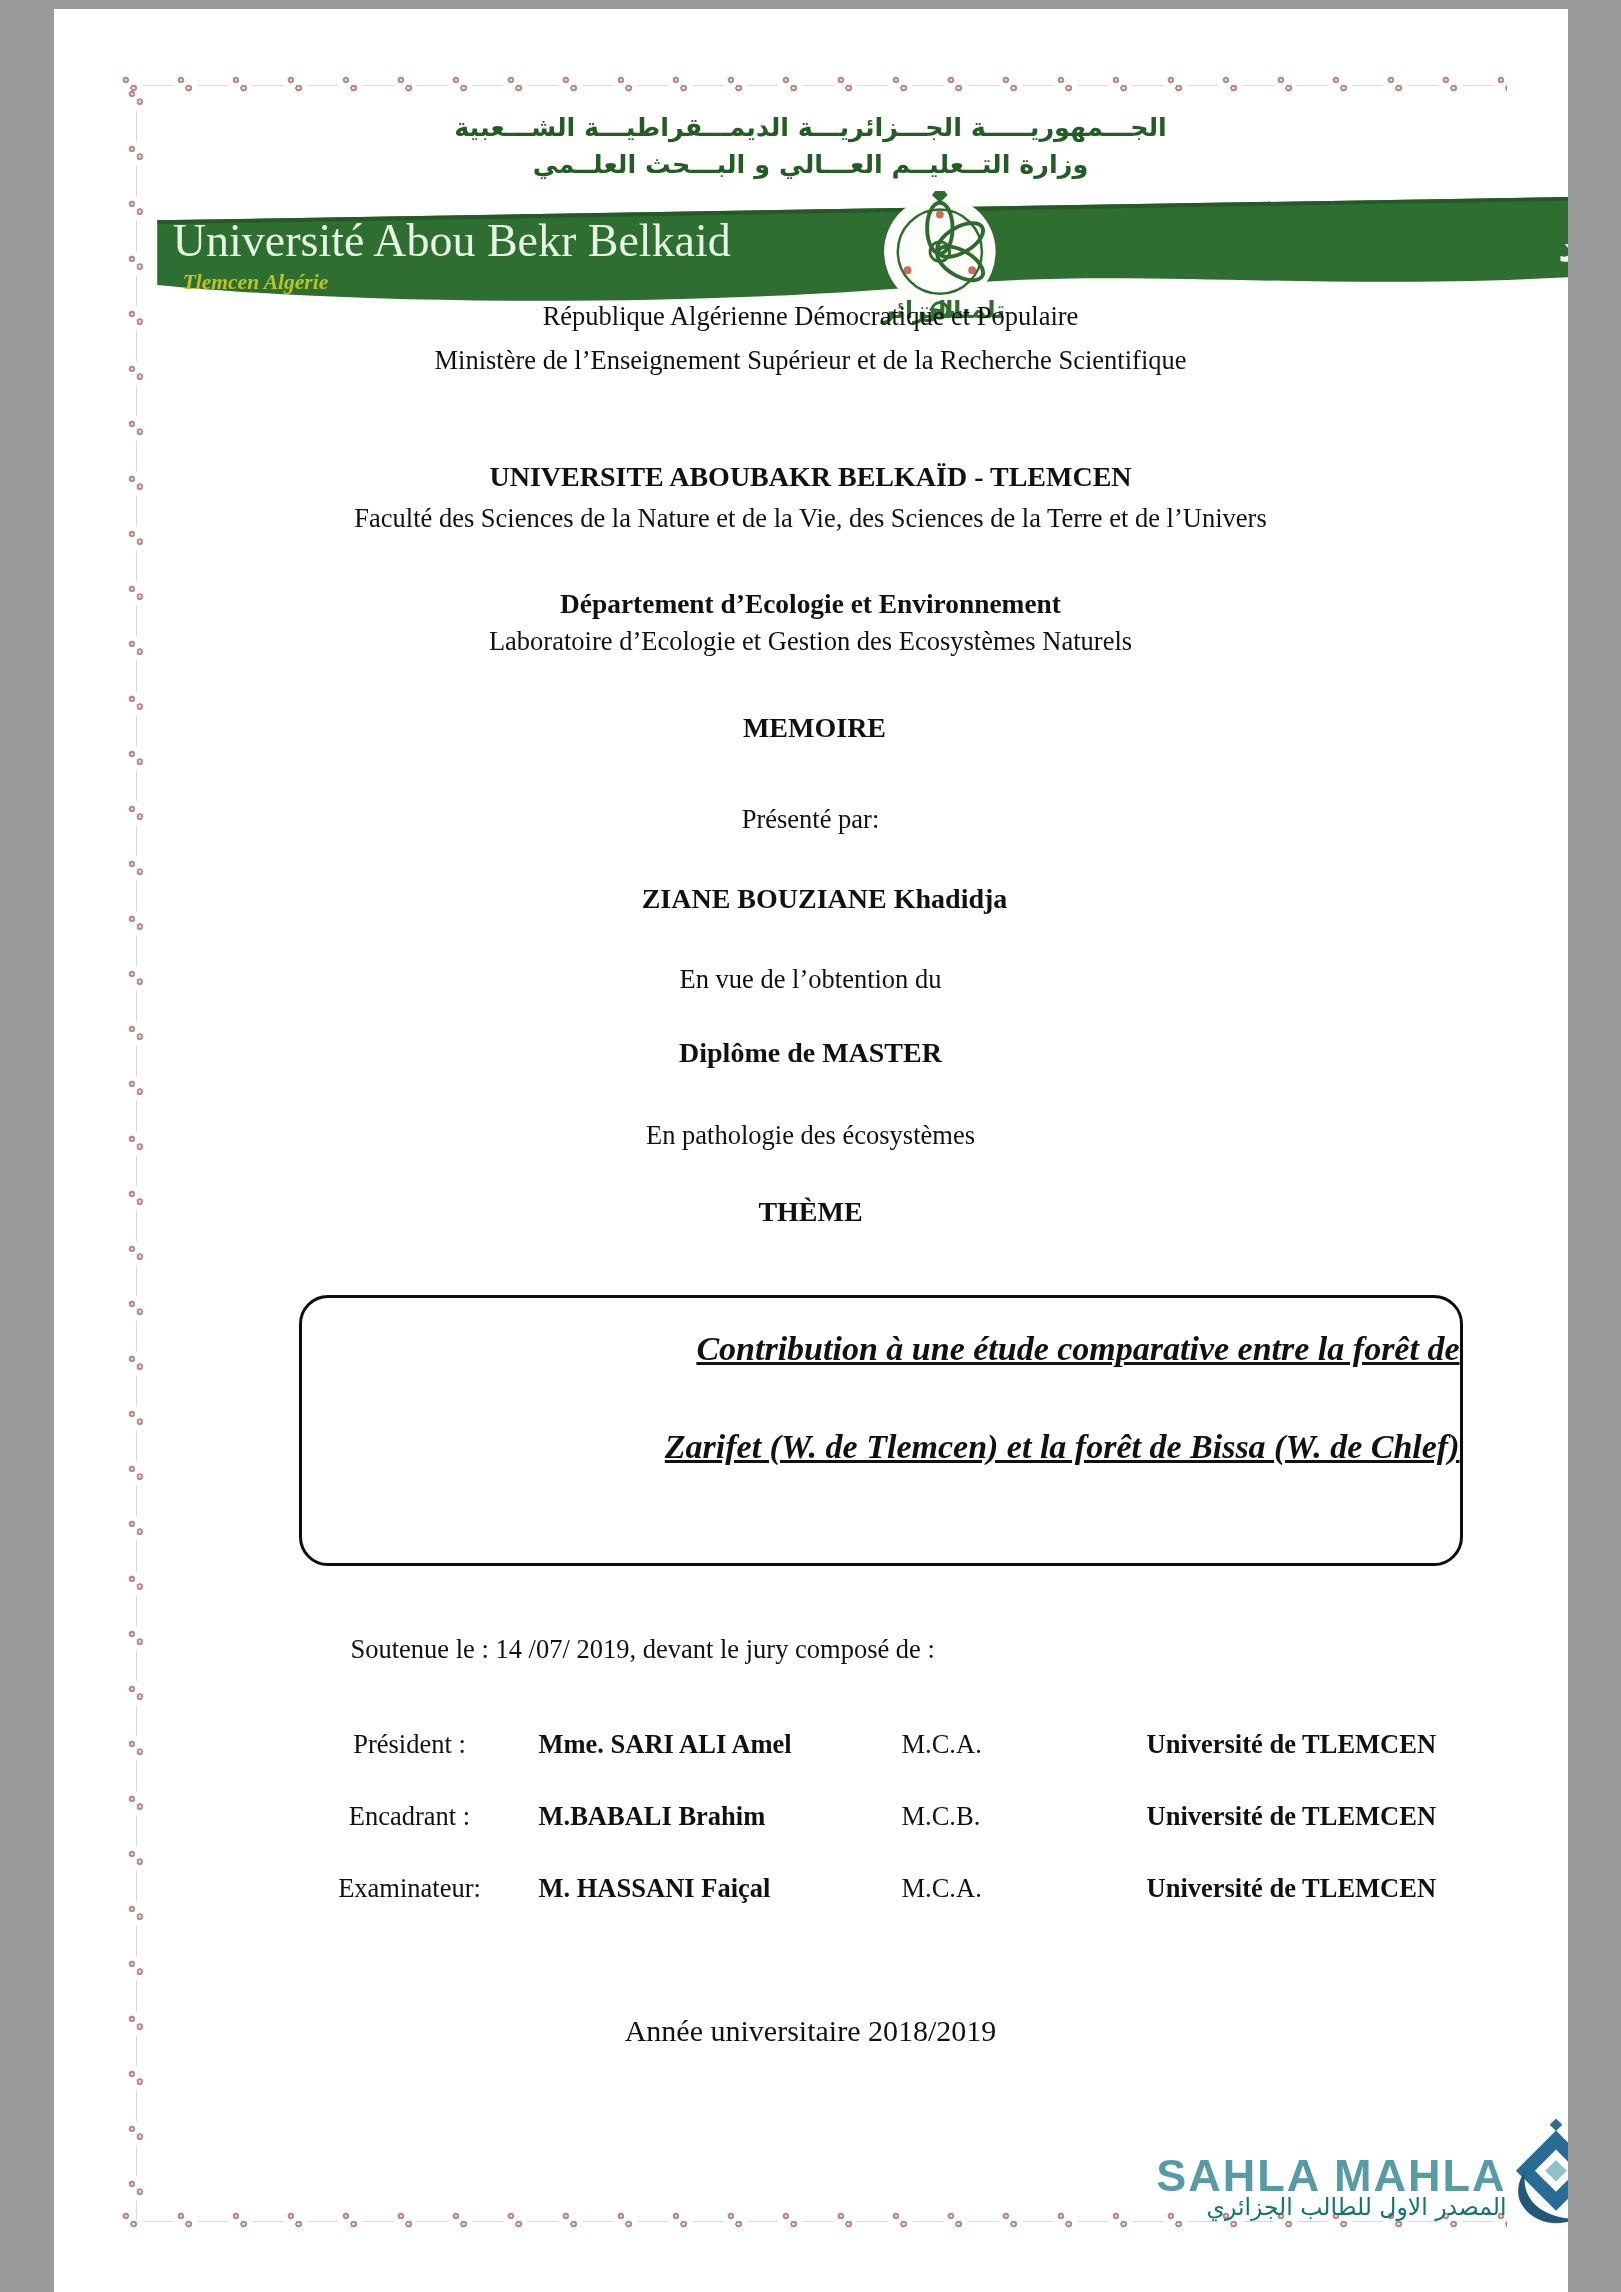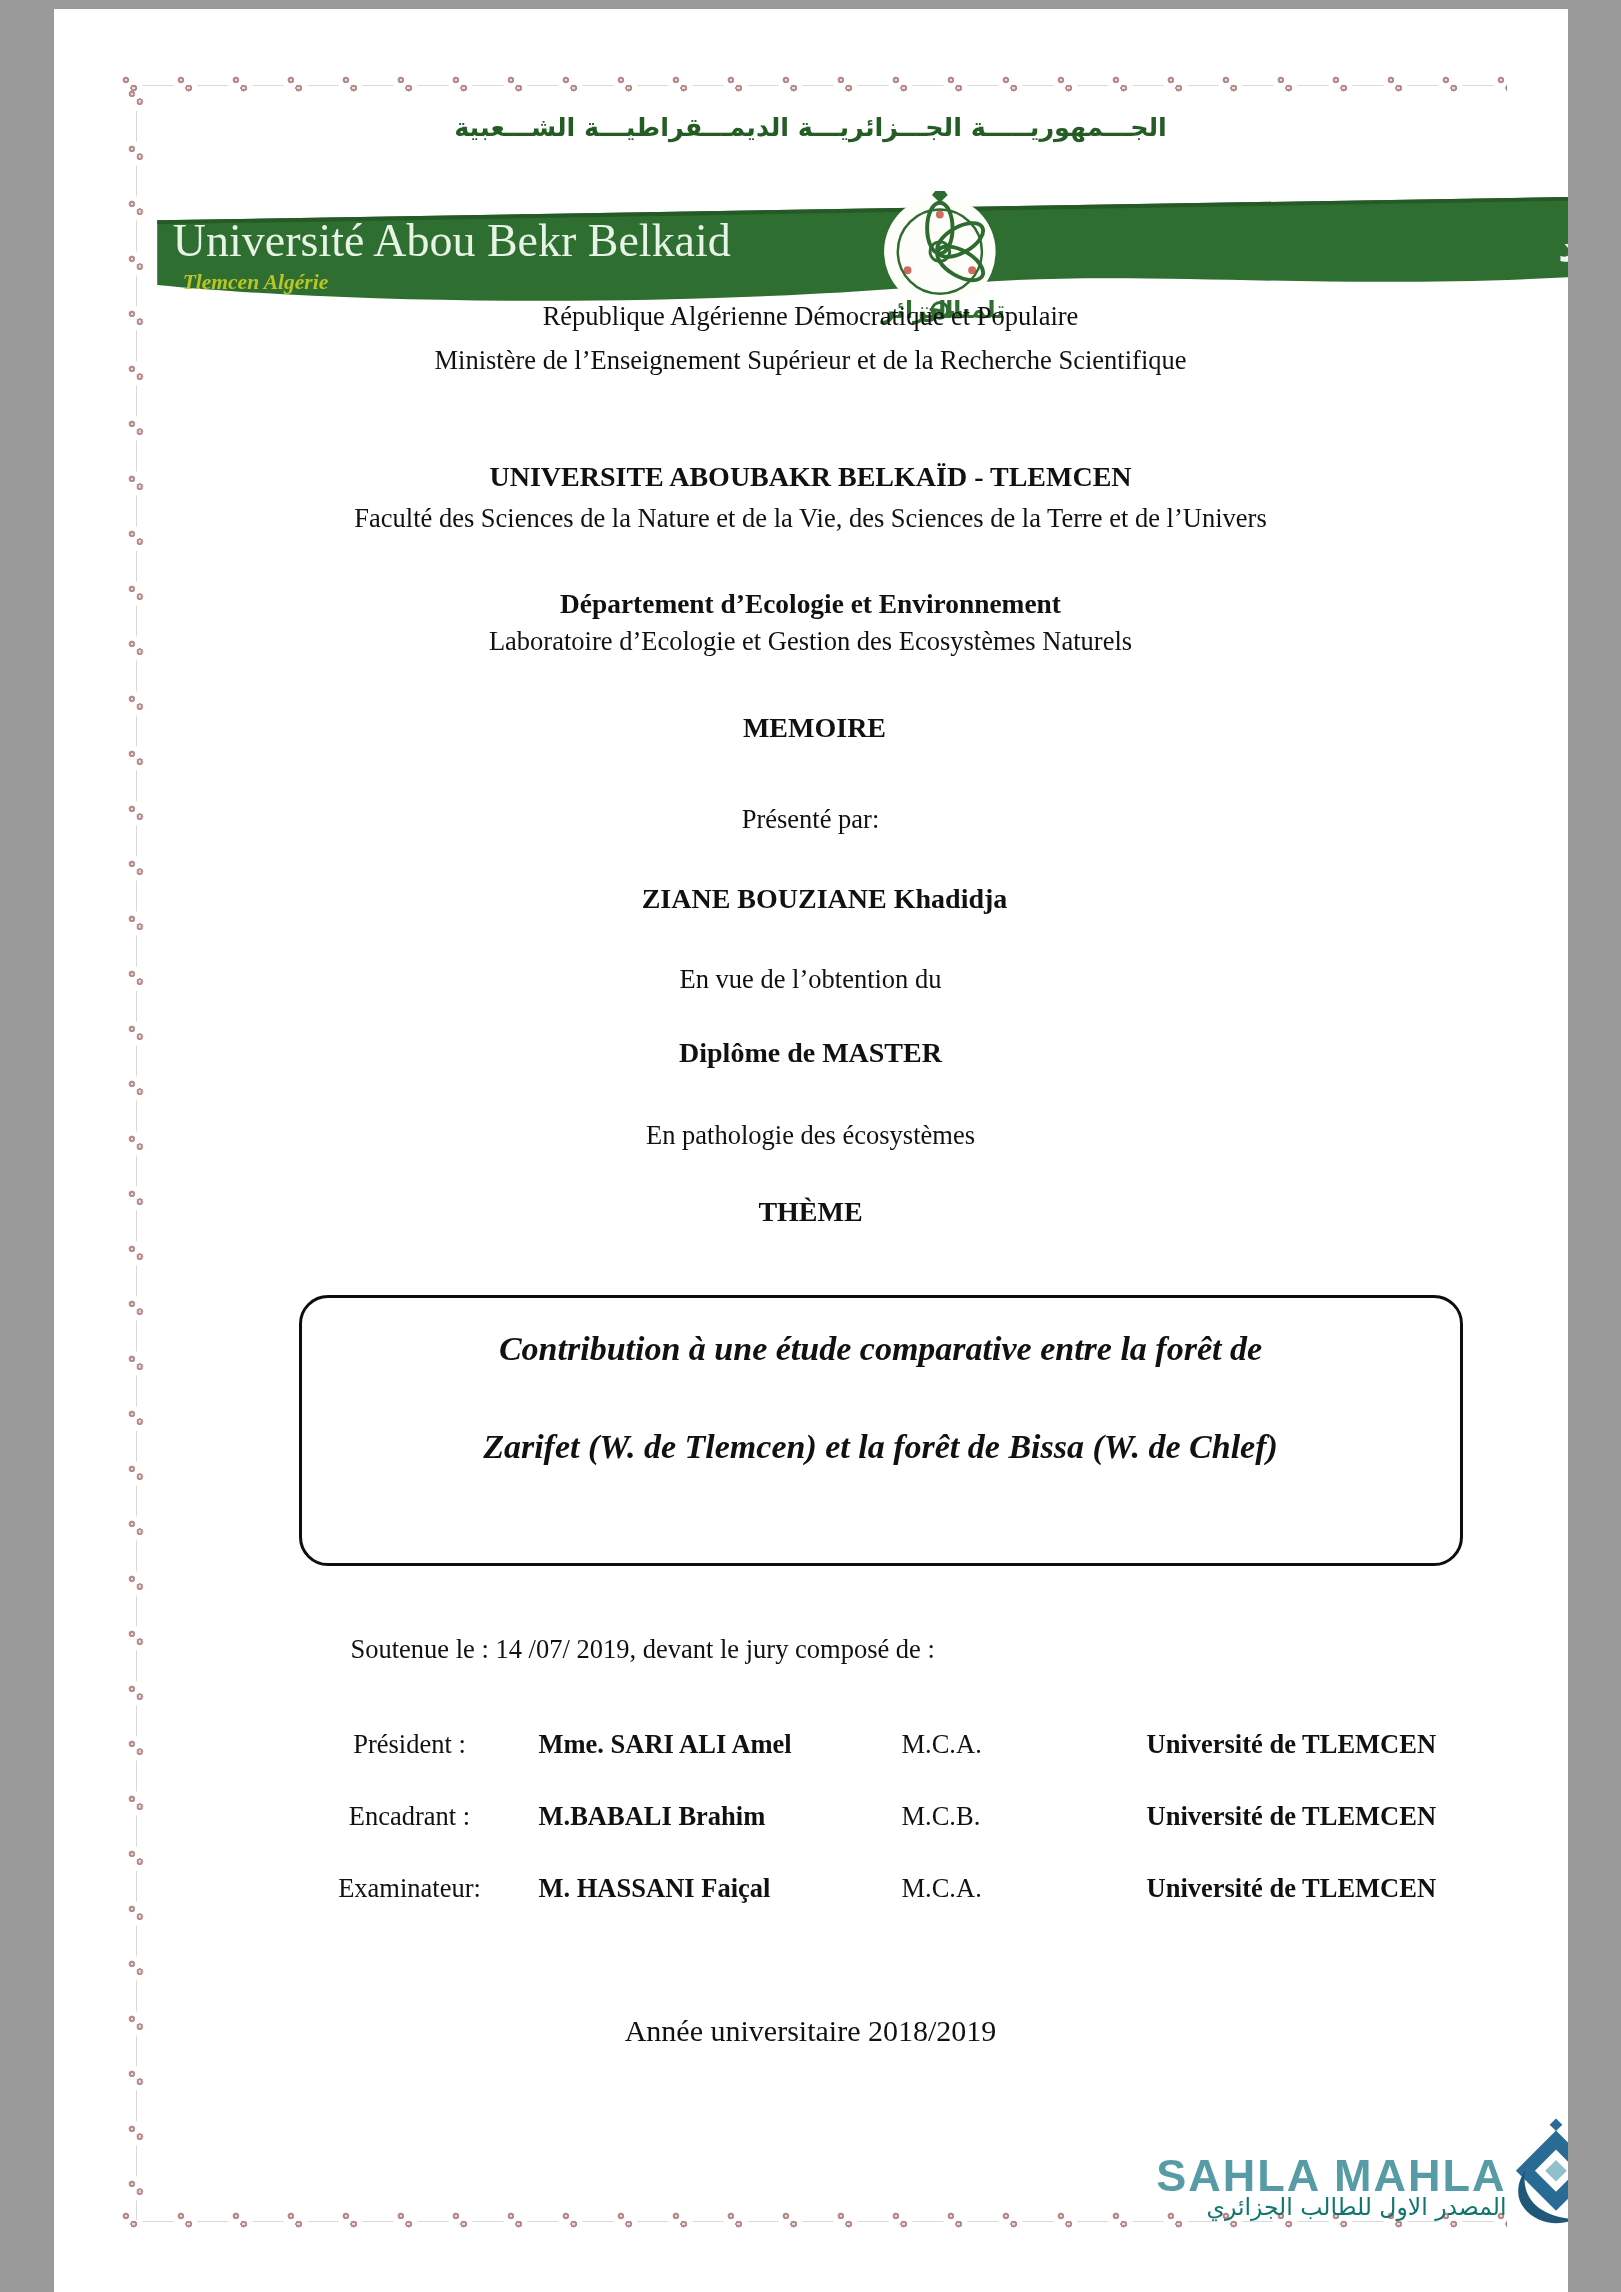--- a/index.html
+++ b/index.html
@@ -43,21 +43,22 @@
   .t{position:absolute;left:0;right:0;text-align:center;font-size:26.5px;line-height:1.15;}
   .bold{font-weight:bold;}
   .sz29{font-size:28px;}
   .sz28{font-size:27.4px;}
   .arab{font-family:"DejaVu Sans",sans-serif;direction:rtl;color:#245d24;font-weight:bold;font-size:25.5px;}
 
   
   .theme-box{
     position:absolute;left:245px;top:1286px;width:1164px;height:271px;
     border:3.9px solid #0d0d0d;border-radius:29px;box-sizing:border-box;
-    text-align:center;
+    text-align:right;
+    text-decoration:underline;
   }
   .theme-line{font-size:34px;font-weight:bold;font-style:italic;line-height:1.2;}
   .theme-line.l1{margin-top:31px;}
   .theme-line.l2{margin-top:57px;}
 
   
   .soutenue{position:absolute;left:297px;top:1625px;font-size:26.5px;}
   .jury{position:absolute;left:227px;top:1720px;width:1264px;}
   .jury-row{display:flex;height:72px;align-items:flex-start;font-size:26.5px;}
   .jr-role{width:258px;text-align:center;}
@@ -86,20 +87,21 @@
 <body>
 
 <div class="page">
 
   <div class="bh top"></div>
   <div class="bh bottom"></div>
   <div class="bv left"></div>
   <div class="bv right"></div>
 
   <div class="t arab" style="top:104px;">الجـــمهوريـــــة الجـــزائريـــة الديمـــقراطيـــة الشـــعبية</div>
+  <div class="t arab" style="top:141px;">وزارة التــعليــم العـــالي و البـــحث العلــمي</div>
 
   <svg class="banner-svg" width="1418" height="135" viewBox="0 0 1447 138">
     <path d="M0,30 L1447,6 L1447,88 C1190,102 1005,80 830,94 C540,120 205,116 0,96 Z" fill="#2f6e31"></path>
     <path d="M0,30 L1447,6 L1447,10 L0,34 Z" fill="#255a27"></path>
     <text x="16" y="66" font-family="Liberation Serif, serif" font-size="47" fill="#e7f3e4">Université Abou Bekr Belkaid</text>
     <text x="26" y="100" font-family="Liberation Serif, serif" font-size="22" font-style="italic" font-weight="bold" fill="#b9c526">Tlemcen   Algérie</text>
     <text x="1432" y="72" text-anchor="end" font-family="DejaVu Sans, sans-serif" font-size="42" font-weight="bold" fill="#f2f7f2" direction="rtl">جامعة آبي بكر بلقايد</text>
 
     <g>
       <circle cx="800" cy="62" r="57" fill="#fdfdfa"></circle>

